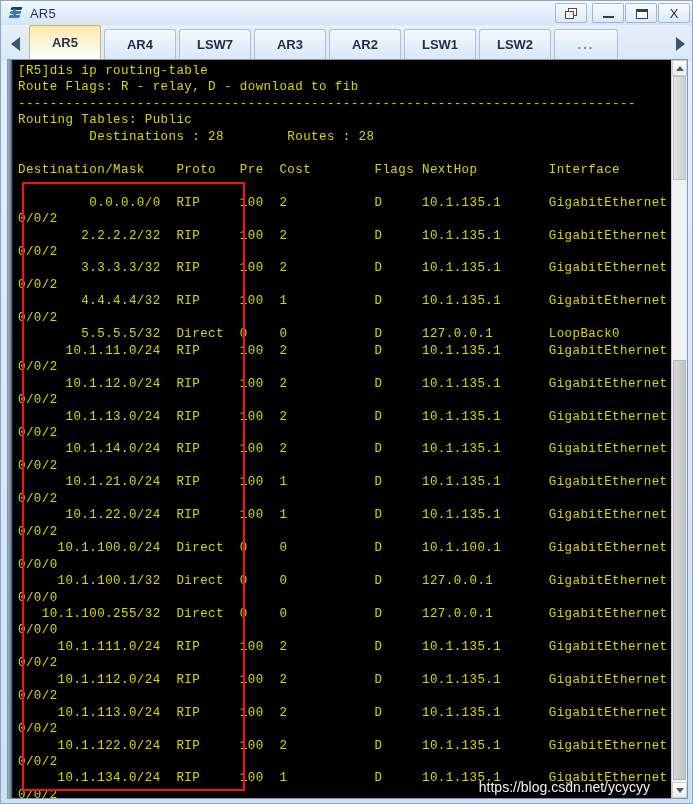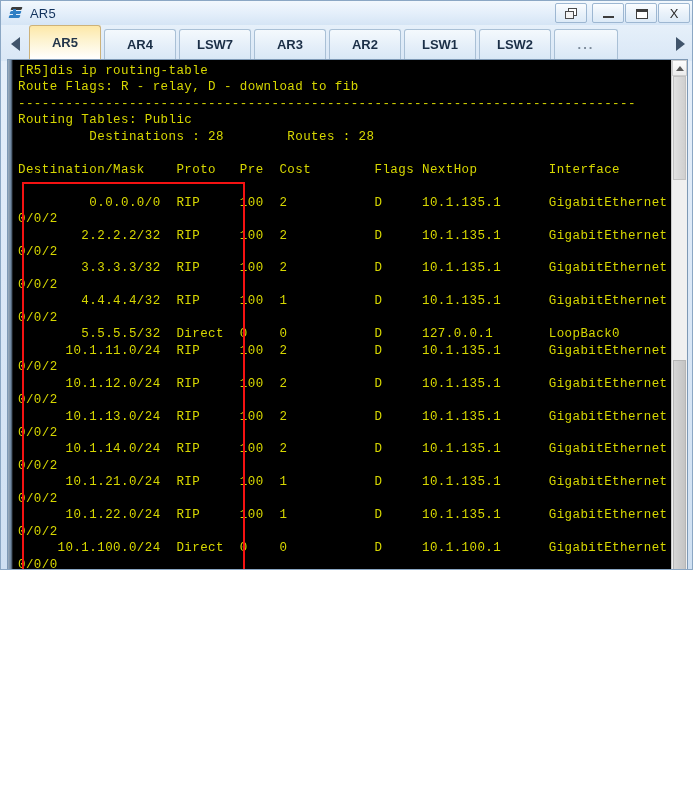--- a/index.html
+++ b/index.html
@@ -12,21 +12,21 @@
     width: 693px;
     height: 804px;
     overflow: hidden;
     font-family: "Liberation Sans", sans-serif;
   }
 
   
   .window {
     position: relative;
     width: 693px;
-    height: 570px;
+    height: 804px;
     box-sizing: border-box;
     background: linear-gradient(to bottom, #e8f1fb 0%, #dbe8f7 48%, #cfe0f2 100%);
     border: 1px solid #8ba7c4;
     overflow: hidden;
   }
 
   
   .titlebar {
     position: absolute;
     left: 0; top: 0;

